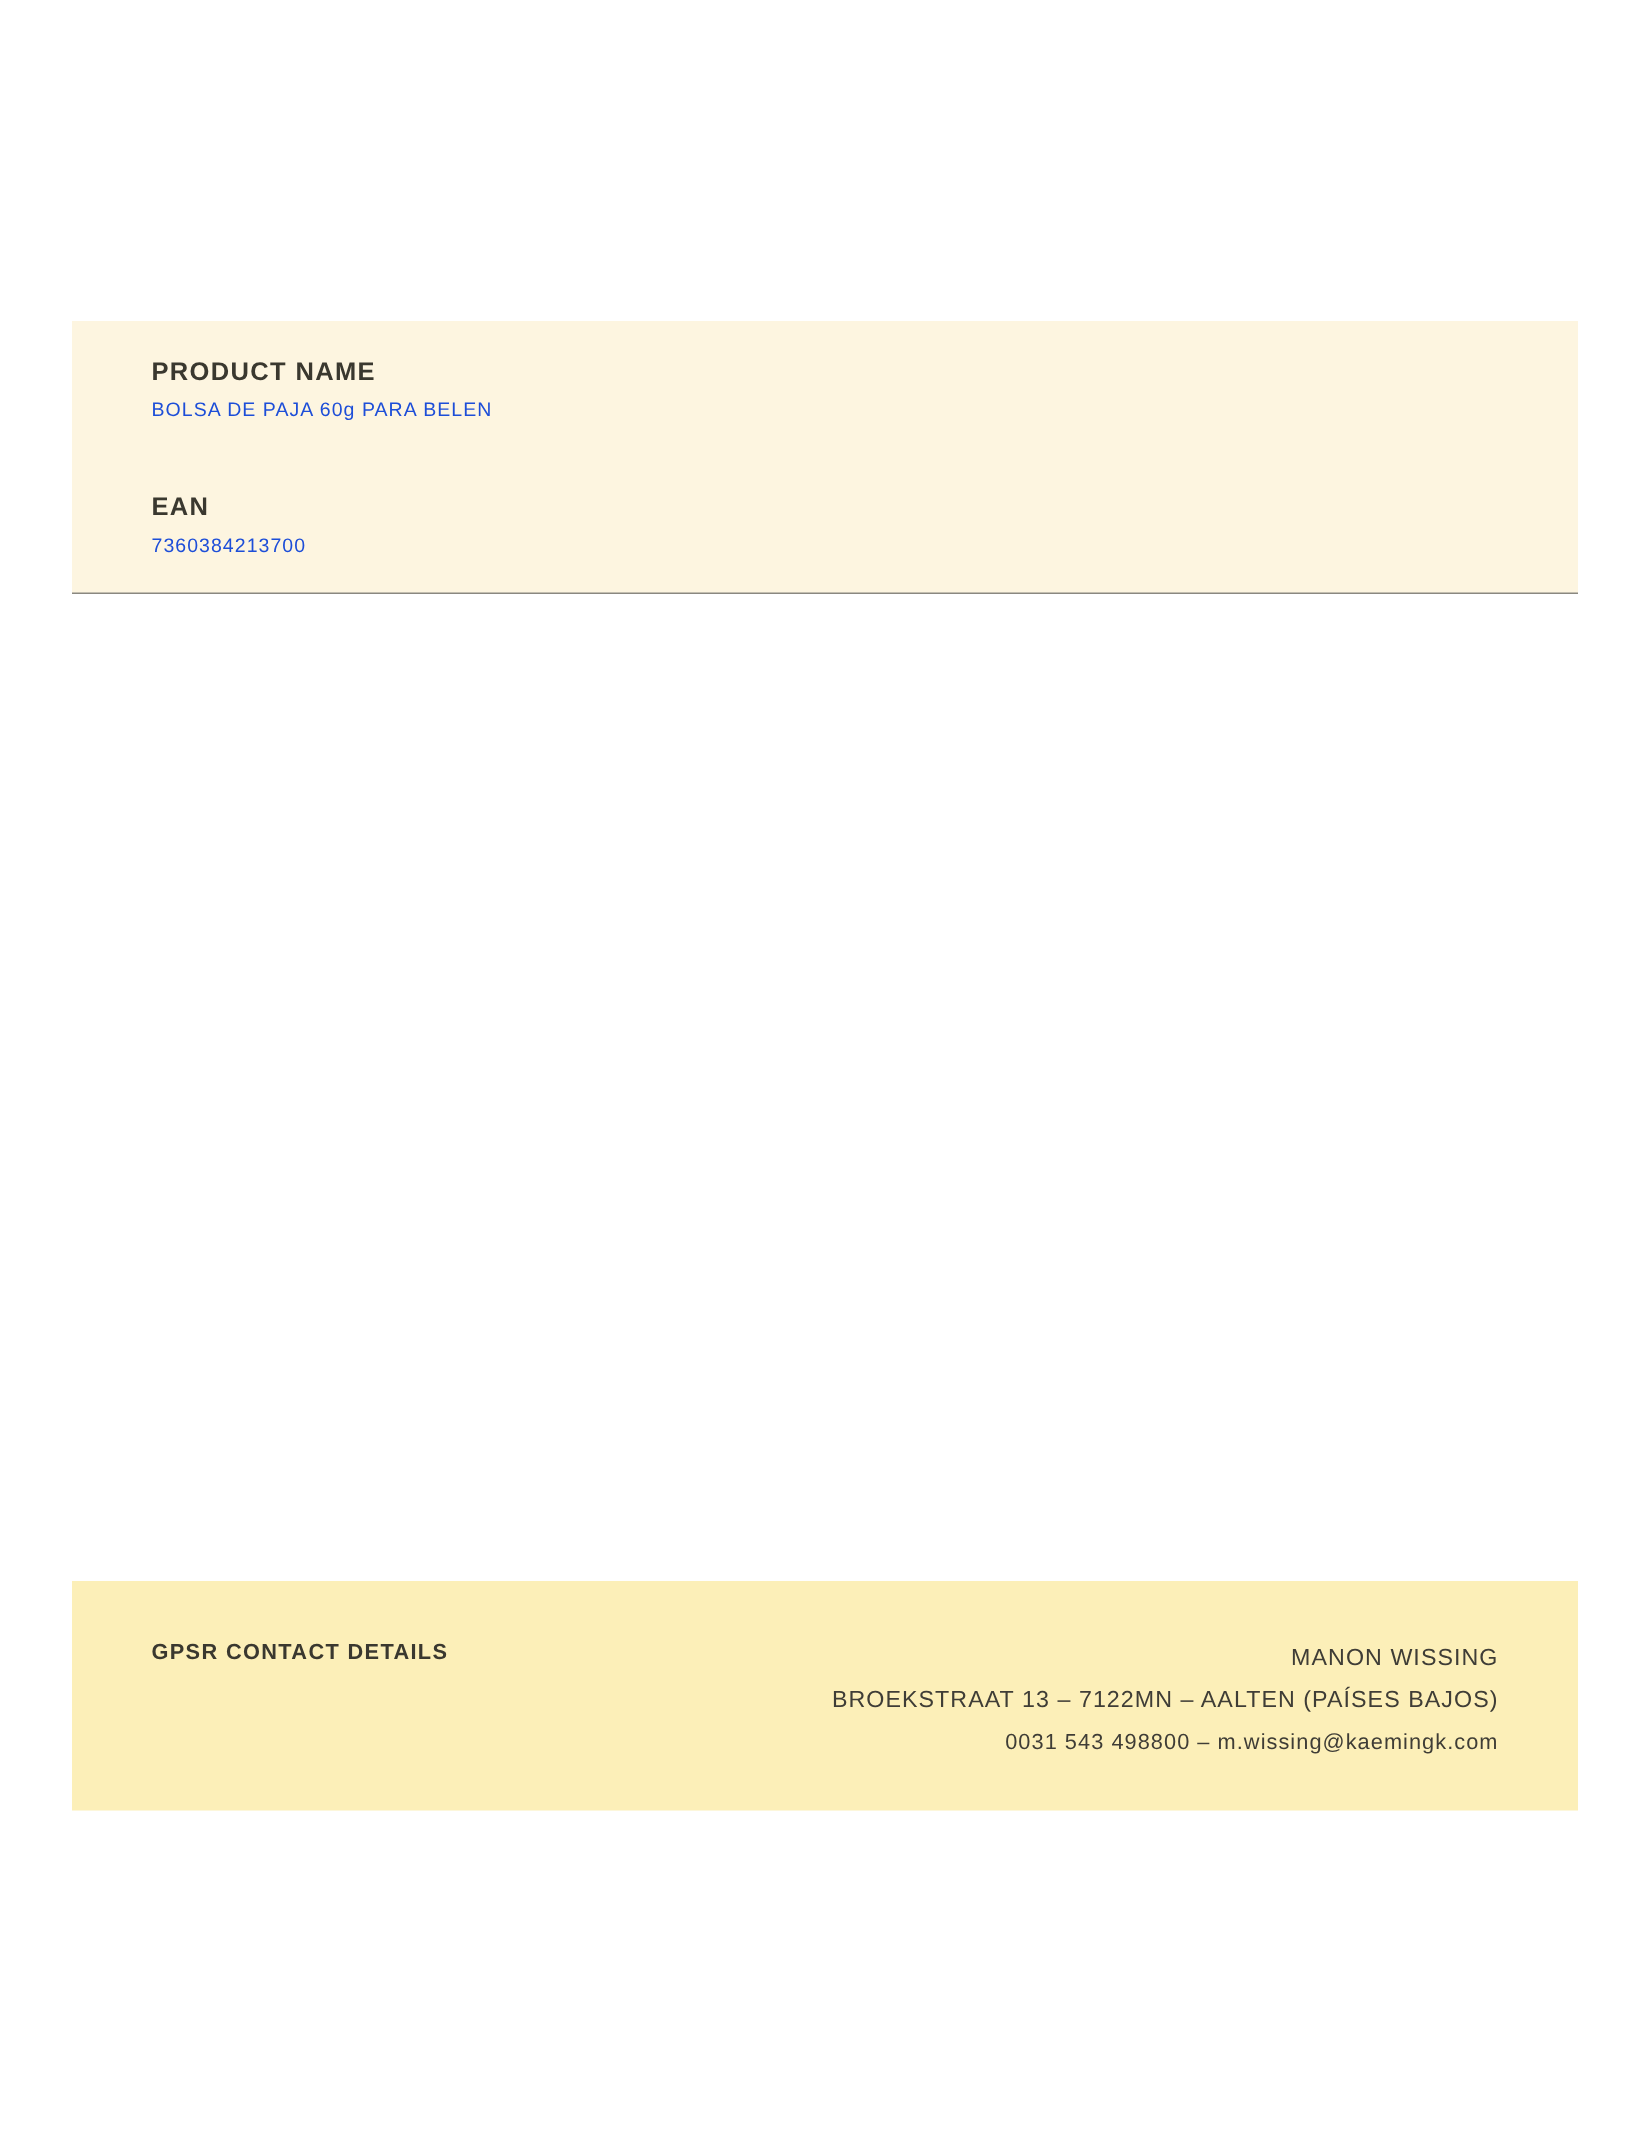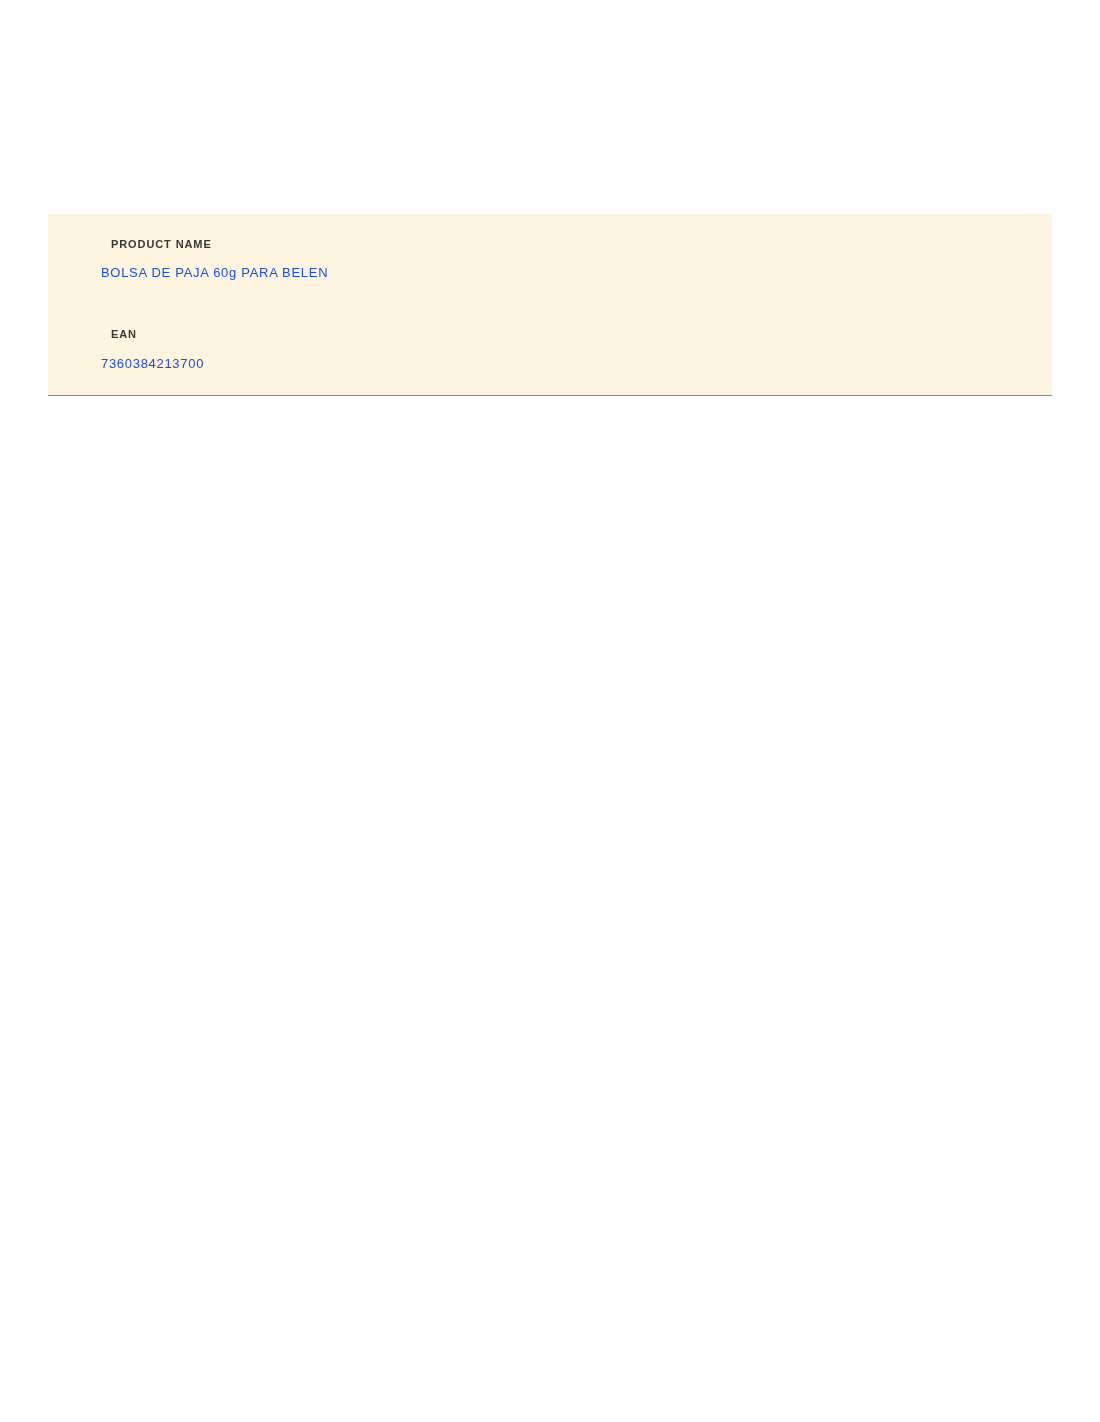--- a/index.html
+++ b/index.html
@@ -30,26 +30,25 @@
     left: 48px;
     top: 214px;
     width: 1004px;
     height: 182px;
     background: #fdf5e0;
     border-bottom: 1.5px solid #8a8880;
     box-sizing: border-box;
   }
 
   .field-label {
-    font-size: 11px;
+    font-size: 17px;
     font-weight: bold;
     letter-spacing: 0.9px;
     color: #3a382f;
     text-transform: uppercase;
-    margin-left: 10px;
   }
 
   .field-value {
     font-size: 13px;
     letter-spacing: 0.7px;
     color: #1d4ed8;
   }
 
   .product-name-label {
     position: absolute;
@@ -159,14 +158,22 @@
   <div class="product-block">
     <div class="field-label product-name-label">PRODUCT NAME</div>
     <div class="field-value product-name-value">BOLSA DE PAJA 60g PARA BELEN</div>
     <div class="field-label ean-label">EAN</div>
     <div class="field-value ean-value">7360384213700</div>
   </div>
 
   <div class="blank-area"></div>
 
 
+  <div class="gpsr-block">
+    <div class="gpsr-label">GPSR CONTACT DETAILS</div>
+    <div class="gpsr-lines">
+      <div class="gpsr-line">MANON WISSING</div>
+      <div class="gpsr-line">BROEKSTRAAT 13 – 7122MN – AALTEN (PAÍSES BAJOS)</div>
+      <div class="gpsr-line small">0031 543 498800 – m.wissing@kaemingk.com</div>
+    </div>
+  </div>
 
 </div>
 
 </body></html>

